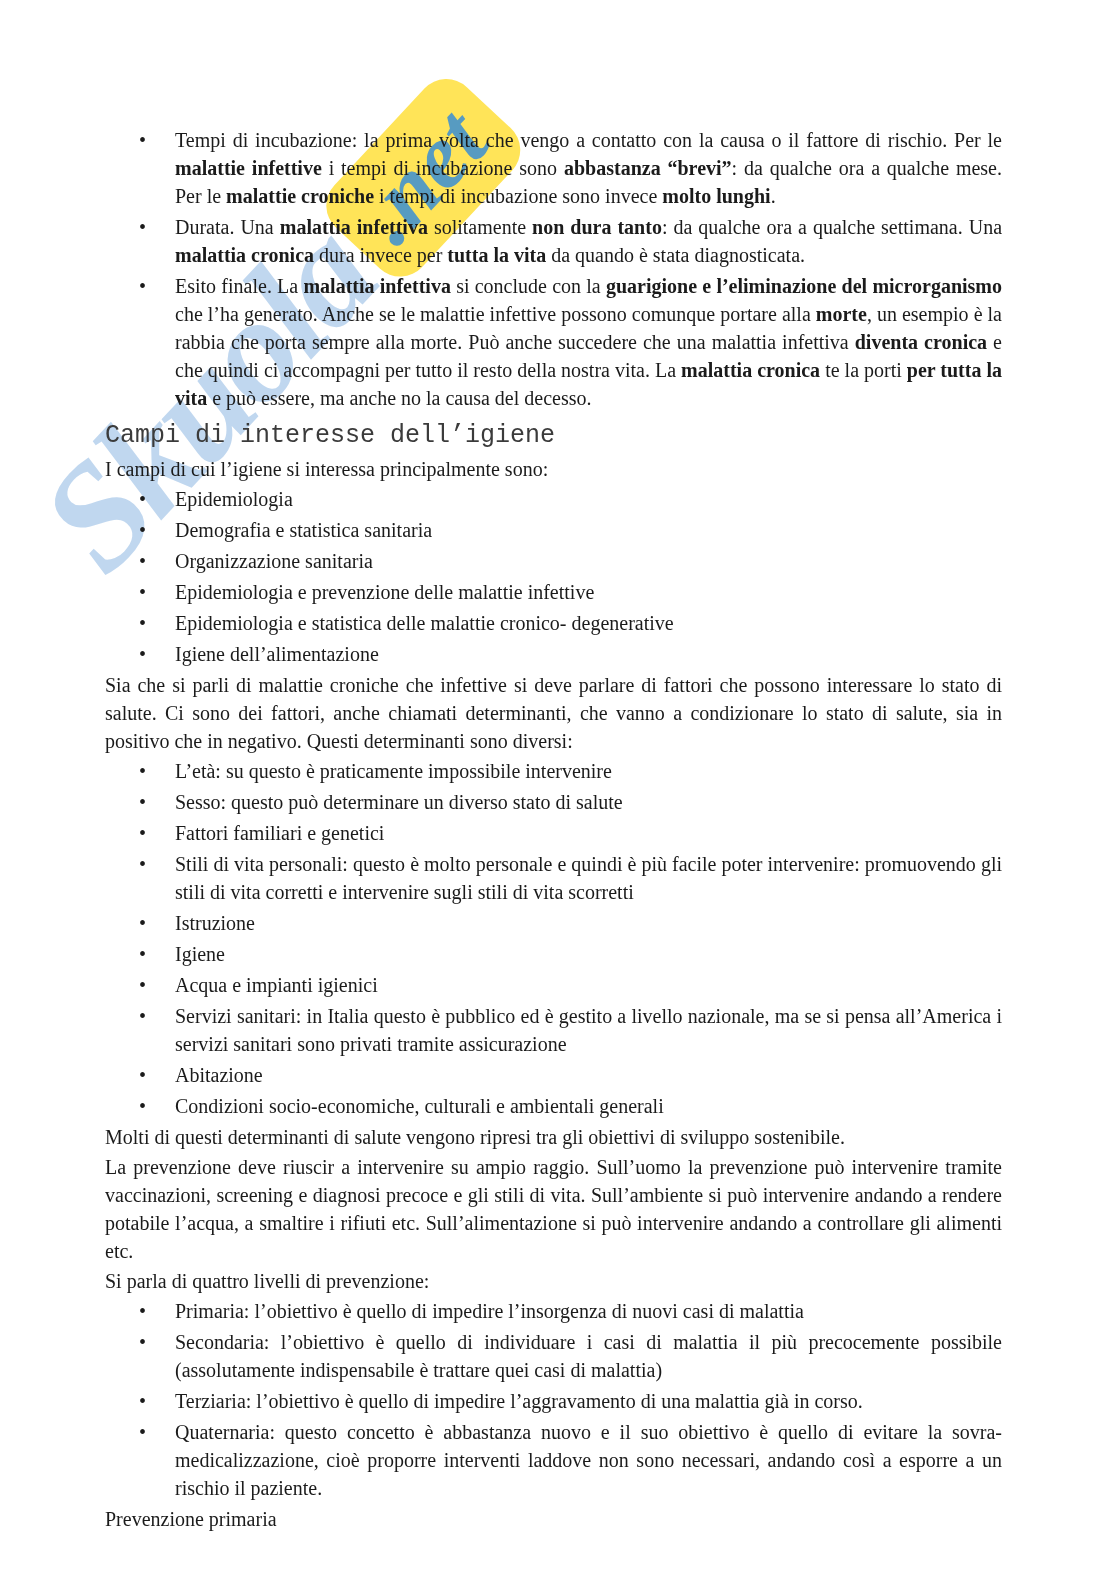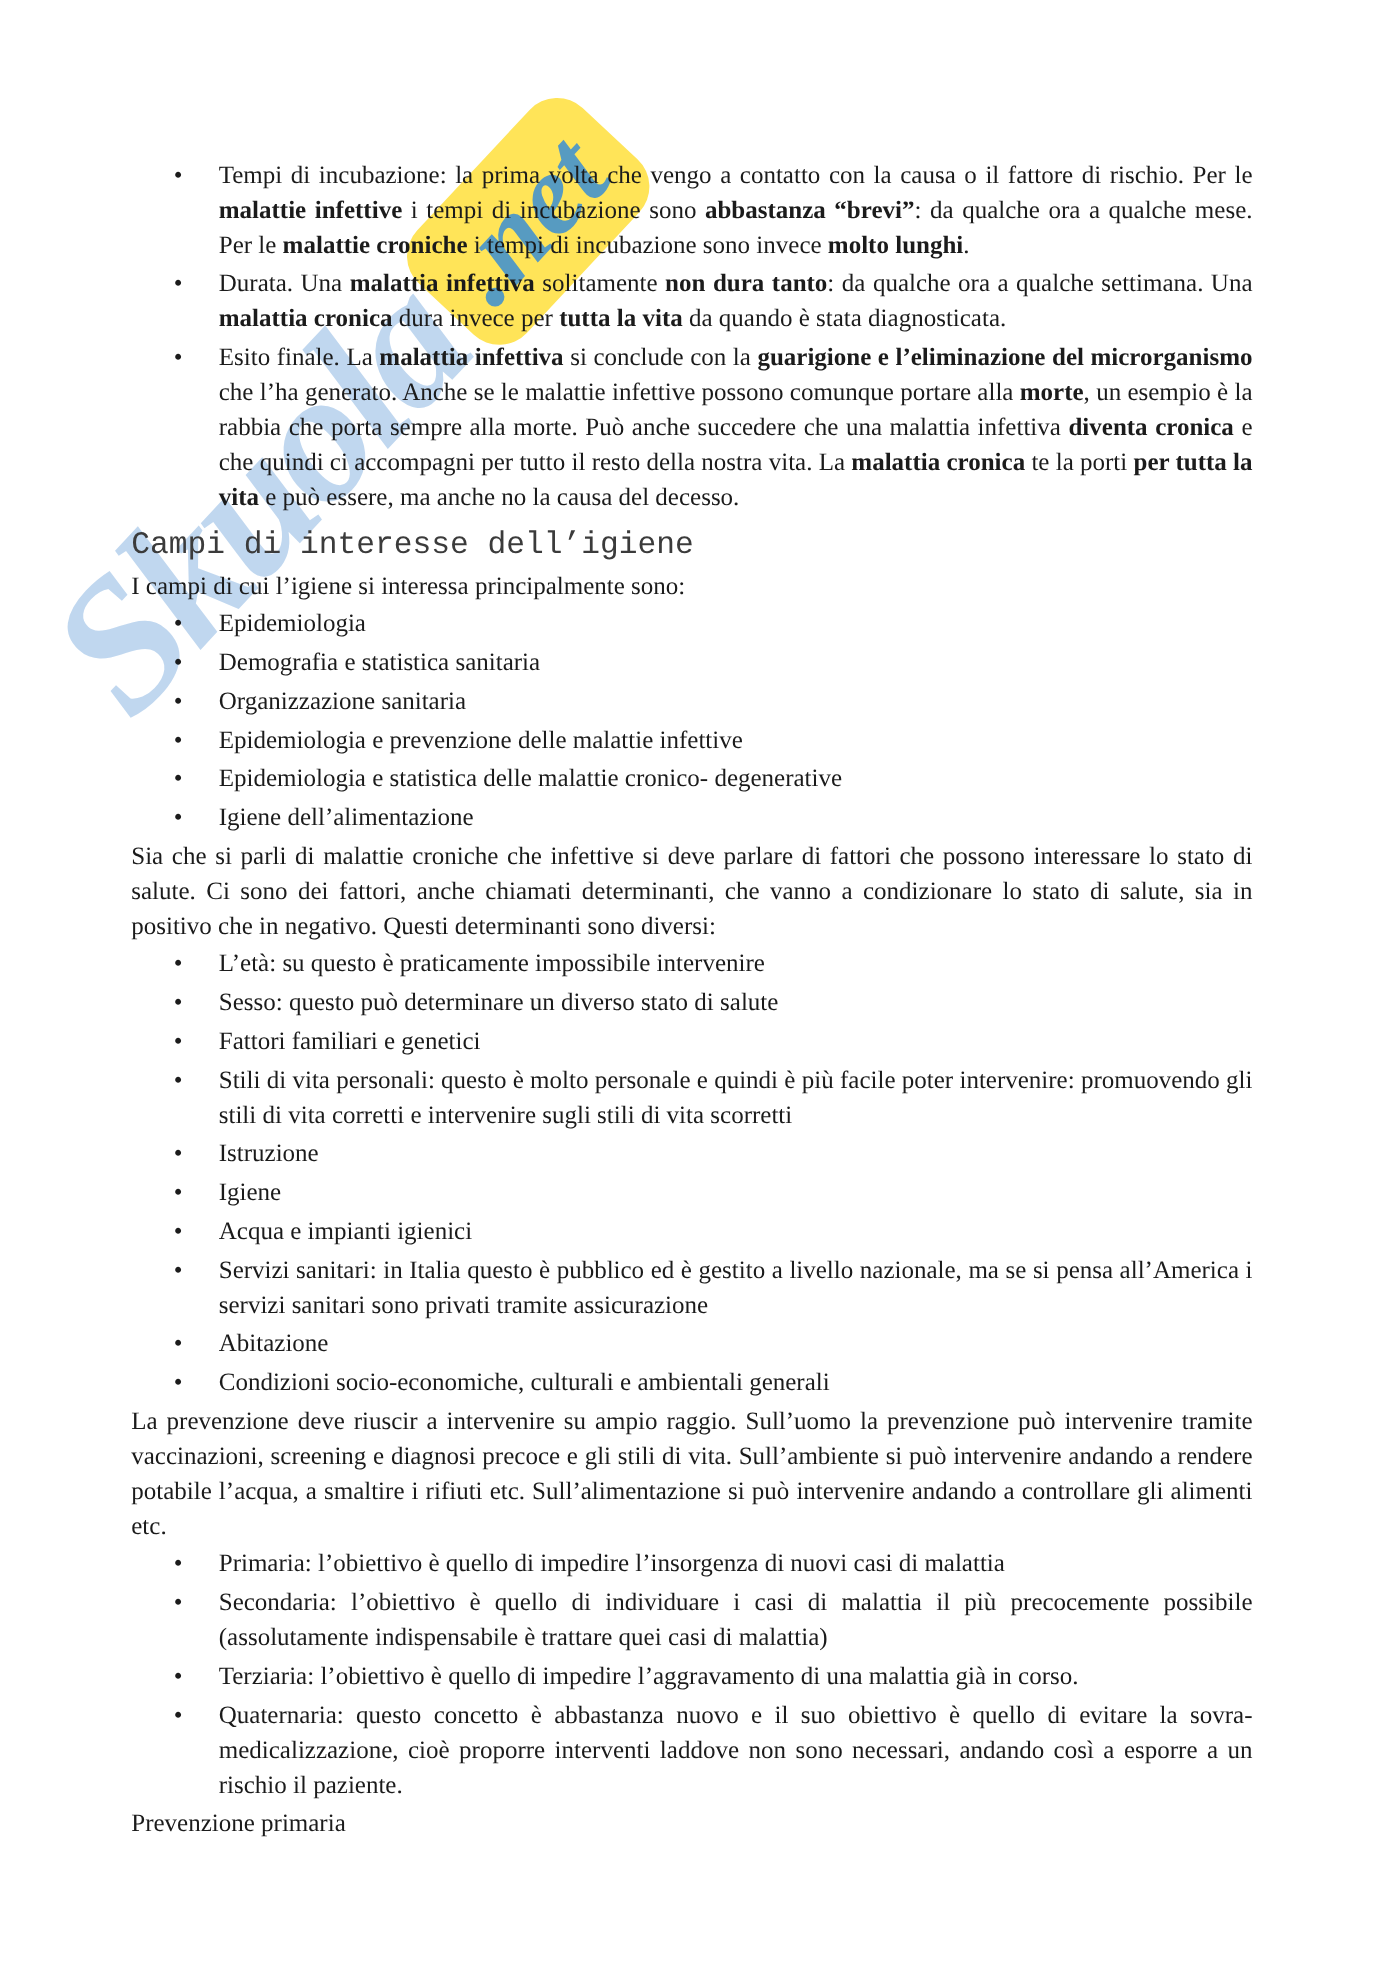--- a/index.html
+++ b/index.html
@@ -155,21 +155,23 @@
         <div class="bullet-text"><span>Servizi sanitari: in Italia questo è pubblico ed è gestito a livello nazionale, ma se si pensa all’America i servizi sanitari sono privati tramite assicurazione</span></div>
       </div>
       <div class="bullet-item">
         <span class="bullet-dot">•</span>
         <div class="bullet-text"><span>Abitazione</span></div>
       </div>
       <div class="bullet-item">
         <span class="bullet-dot">•</span>
         <div class="bullet-text"><span>Condizioni socio-economiche, culturali e ambientali generali</span></div>
       </div>
+      <p class="para"><span>Molti di questi determinanti di salute vengono ripresi tra gli obiettivi di sviluppo sostenibile.</span></p>
       <p class="para"><span>La prevenzione deve riuscir a intervenire su ampio raggio. Sull’uomo la prevenzione può intervenire tramite vaccinazioni, screening e diagnosi precoce e gli stili di vita. Sull’ambiente si può intervenire andando a rendere potabile l’acqua, a smaltire i rifiuti etc. Sull’alimentazione si può intervenire andando a controllare gli alimenti etc.</span></p>
+      <p class="para"><span>Si parla di quattro livelli di prevenzione:</span></p>
       <div class="bullet-item">
         <span class="bullet-dot">•</span>
         <div class="bullet-text"><span>Primaria: l’obiettivo è quello di impedire l’insorgenza di nuovi casi di malattia</span></div>
       </div>
       <div class="bullet-item">
         <span class="bullet-dot">•</span>
         <div class="bullet-text"><span>Secondaria: l’obiettivo è quello di individuare i casi di malattia il più precocemente possibile (assolutamente indispensabile è trattare quei casi di malattia)</span></div>
       </div>
       <div class="bullet-item">
         <span class="bullet-dot">•</span>

